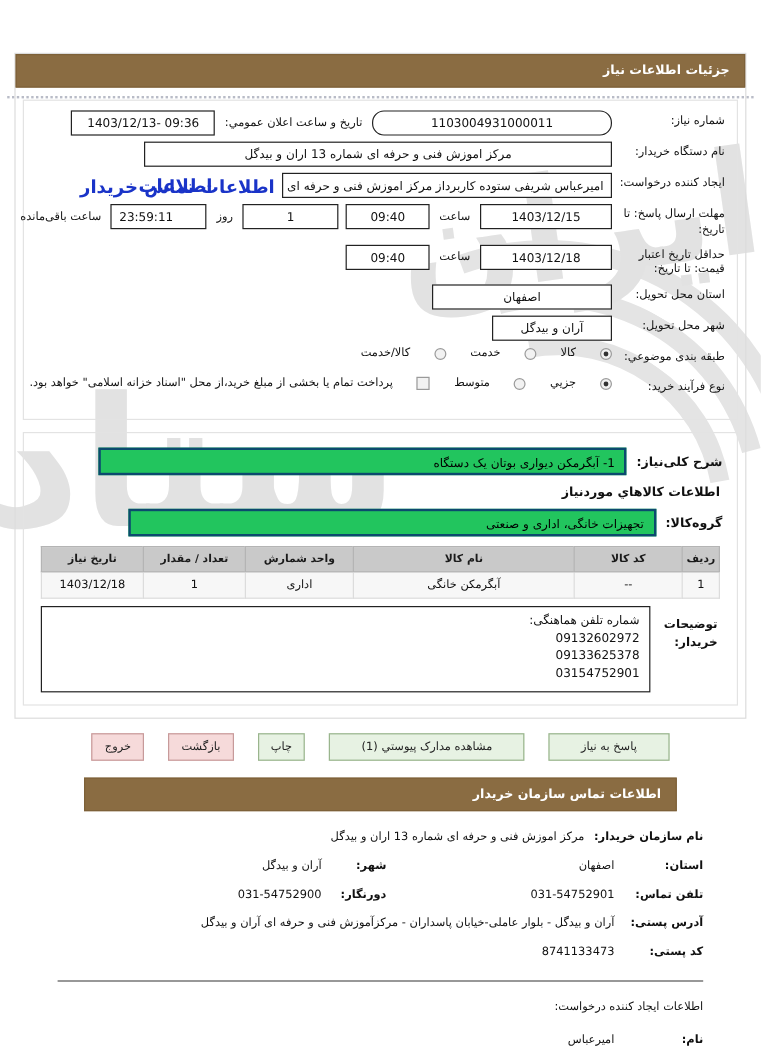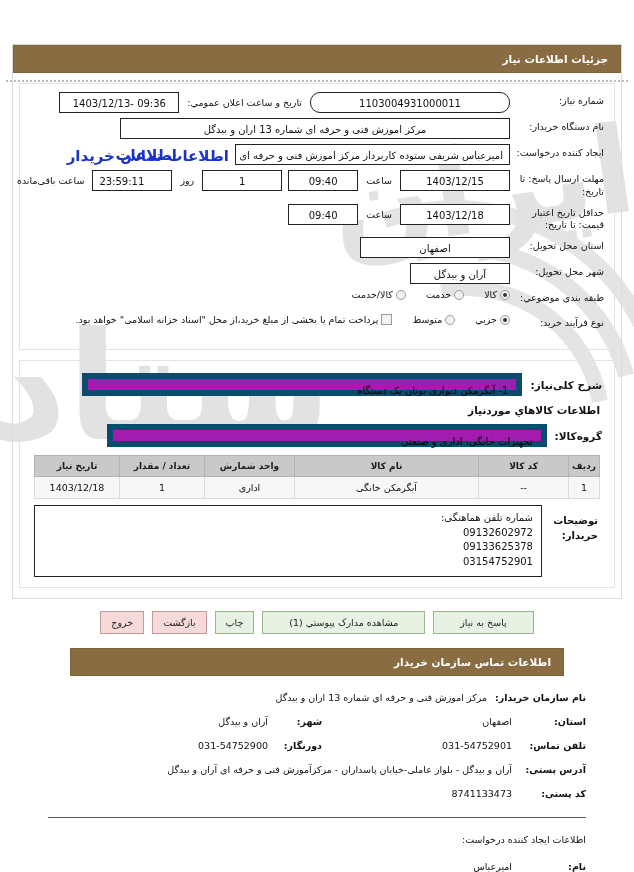--- a/index.html
+++ b/index.html
@@ -161,21 +161,21 @@
   }
   .link-stack .link.l2 {
     right: 52px;
     top: 0px;
   }
 
   
   .opt {
     display: inline-flex;
     align-items: center;
-    gap: 3px;
+    gap: 20px;
     font-size: 9.5px;
     color: #111;
     white-space: nowrap;
     margin-left: 14px;
   }
   .radio {
     width: 10px; height: 10px;
     border: 1px solid #9a9a9a;
     border-radius: 50%;
     background: #f2f2f2;
@@ -211,22 +211,22 @@
     margin: 4px 0 8px 0;
   }
   .sum-label {
     font-size: 10.5px;
     font-weight: bold;
     color: #111;
     padding: 0 6px 0 8px;
     white-space: nowrap;
   }
   .sum-field {
-    border: 6px solid #0c4a6e;
-    background: #a21caf;
+    border: 2px solid #0c4a6e;
+    background: #22c55e;
     height: 23px;
     line-height: 17px;
     padding: 3px 8px;
     font-size: 10px;
     text-align: right;
     flex: 0 0 440px;
   }
   .sub-title {
     font-size: 10.5px;
     font-weight: bold;
@@ -292,21 +292,21 @@
     text-align: right;
     line-height: 1.45;
   }
   .desc-box .ph { display: block; }
 
   
   .btn-row {
     display: flex;
     justify-content: center;
     align-items: center;
-    gap: 8px;
+    gap: 20px;
     margin: 12px 0 6px 0;
     direction: ltr;
     position: relative;
     z-index: 4;
   }
   .btn {
     font-size: 9.5px;
     padding: 4px 10px;
     border: 1px solid #9ab58d;
     background: #e7f2e3;

